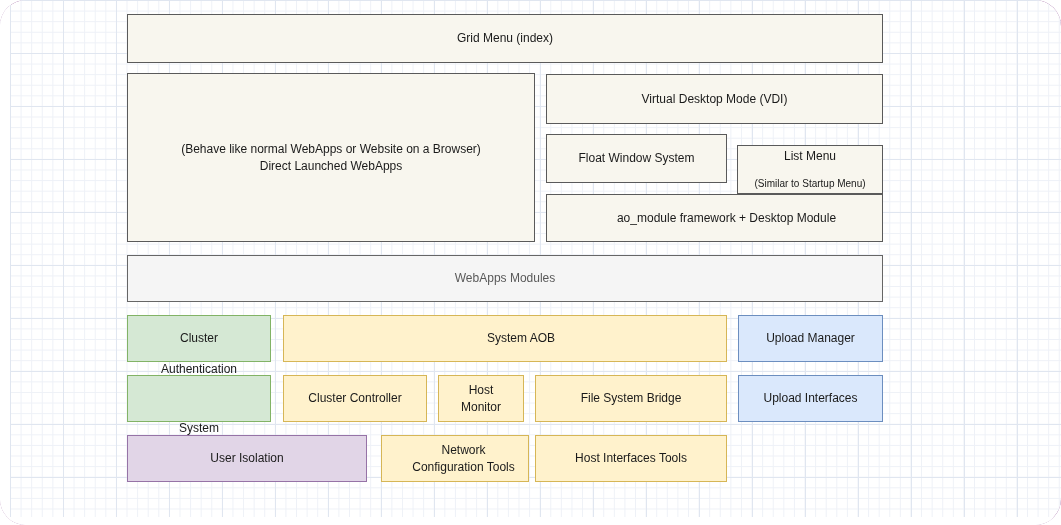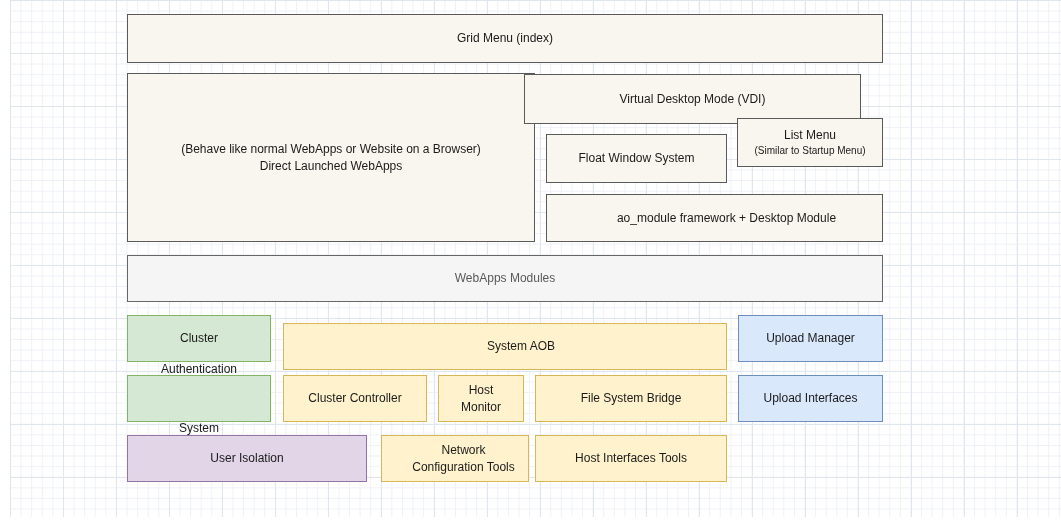--- a/index.html
+++ b/index.html
@@ -6,20 +6,21 @@
   body {
     font-family: "Liberation Sans", sans-serif;
     background: #ffffff;
   }
   #canvas {
     position: relative;
     width: 1061px;
     height: 525px;
     overflow: hidden;
     background: #701a75;
+    border-radius: 26px;
   }
   #grid { position: absolute; inset: 0; }
   .margin { position: absolute; background: #ffffff; }
   .node {
     position: absolute;
     display: flex;
     flex-direction: column;
     align-items: center;
     justify-content: center;
     text-align: center;
@@ -41,40 +42,40 @@
   <div class="margin" style="left:0; top:0; width:10px; height:100%;"></div>
   <div class="margin" style="left:0; bottom:0; width:100%; height:8px;"></div>
   <div id="nodes">
       <div class="node" style="left: 127px; top: 14px; width: 756px; height: 49px; background: rgb(248, 246, 238); border-color: rgb(90, 90, 90); color: rgb(26, 26, 26);">
         <div class="node-line">Grid Menu (index)</div>
       </div>
       <div class="node" style="left: 127px; top: 73px; width: 408px; height: 169px; background: rgb(248, 246, 238); border-color: rgb(90, 90, 90); color: rgb(26, 26, 26);">
         <div class="node-line">(Behave like normal WebApps or Website on a Browser)</div>
         <div class="node-line">Direct Launched WebApps</div>
       </div>
-      <div class="node" style="left: 524px; top: 74px; width: 337px; height: 50px; background: rgb(248, 246, 238); border-color: rgb(90, 90, 90); color: rgb(26, 26, 26);">
+      <div class="node" style="left: 546px; top: 74px; width: 337px; height: 50px; background: rgb(248, 246, 238); border-color: rgb(90, 90, 90); color: rgb(26, 26, 26);">
         <div class="node-line">Virtual Desktop Mode (VDI)</div>
       </div>
       <div class="node" style="left: 546px; top: 134px; width: 181px; height: 49px; background: rgb(248, 246, 238); border-color: rgb(90, 90, 90); color: rgb(26, 26, 26);">
         <div class="node-line">Float Window System</div>
       </div>
-      <div class="node" style="left: 737px; top: 118px; width: 146px; height: 49px; background: rgb(248, 246, 238); border-color: rgb(90, 90, 90); color: rgb(26, 26, 26);">
+      <div class="node" style="left: 737px; top: 145px; width: 146px; height: 49px; background: rgb(248, 246, 238); border-color: rgb(90, 90, 90); color: rgb(26, 26, 26); justify-content: space-between;">
         <div class="node-line">List Menu</div>
         <div class="node-line small">(Similar to Startup Menu)</div>
       </div>
       <div class="node" style="left: 546px; top: 194px; width: 337px; height: 48px; background: rgb(248, 246, 238); border-color: rgb(90, 90, 90); color: rgb(26, 26, 26); padding-left: 32px;">
         <div class="node-line">ao_module framework + Desktop Module</div>
       </div>
       <div class="node" style="left: 127px; top: 255px; width: 756px; height: 47px; background: rgb(245, 245, 245); border-color: rgb(102, 102, 102); color: rgb(89, 89, 89);">
         <div class="node-line">WebApps Modules</div>
       </div>
       <div class="node" style="left: 127px; top: 315px; width: 144px; height: 47px; background: rgb(213, 232, 212); border-color: rgb(130, 179, 102); color: rgb(26, 26, 26);">
         <div class="node-line">Cluster</div>
       </div>
-      <div class="node" style="left: 283px; top: 323px; width: 444px; height: 47px; background: rgb(255, 242, 204); border-color: rgb(214, 182, 86); color: rgb(26, 26, 26); padding-left: 40px;">
+      <div class="node" style="left: 283px; top: 315px; width: 444px; height: 47px; background: rgb(255, 242, 204); border-color: rgb(214, 182, 86); color: rgb(26, 26, 26); padding-left: 40px;">
         <div class="node-line">System AOB</div>
       </div>
       <div class="node" style="left: 738px; top: 315px; width: 145px; height: 47px; background: rgb(218, 232, 252); border-color: rgb(108, 142, 191); color: rgb(26, 26, 26);">
         <div class="node-line">Upload Manager</div>
       </div>
       <div class="node" style="left: 127px; top: 375px; width: 144px; height: 47px; background: rgb(213, 232, 212); border-color: rgb(130, 179, 102); color: rgb(26, 26, 26); gap: 43px;">
         <div class="node-line">Authentication</div>
         <div class="node-line">System</div>
       </div>
       <div class="node" style="left: 283px; top: 375px; width: 144px; height: 47px; background: rgb(255, 242, 204); border-color: rgb(214, 182, 86); color: rgb(26, 26, 26);">

